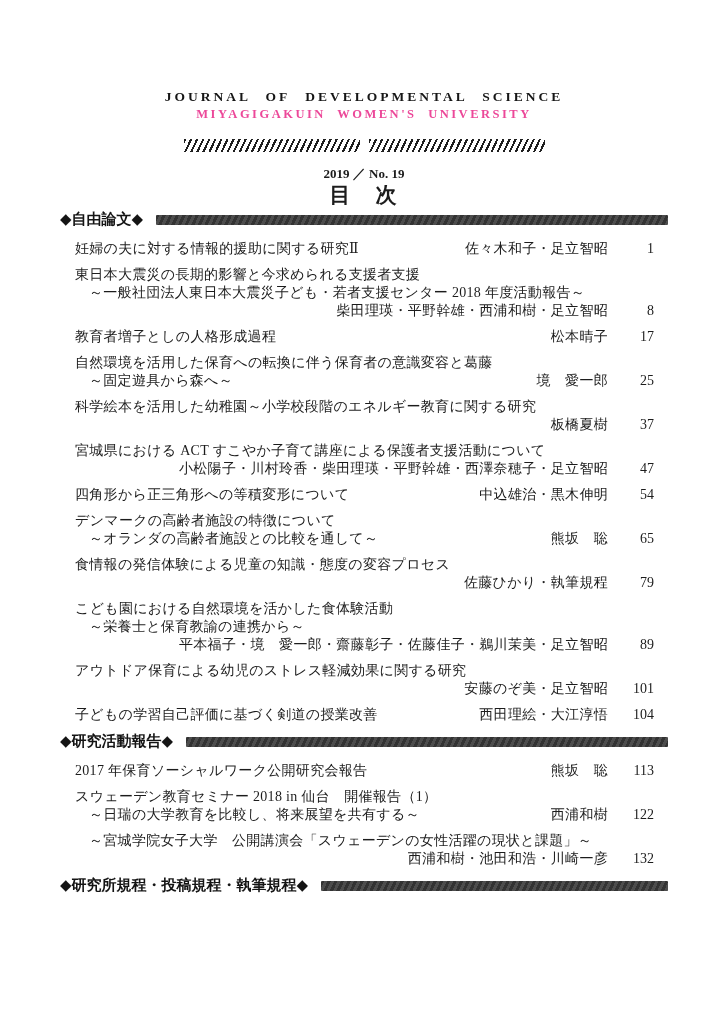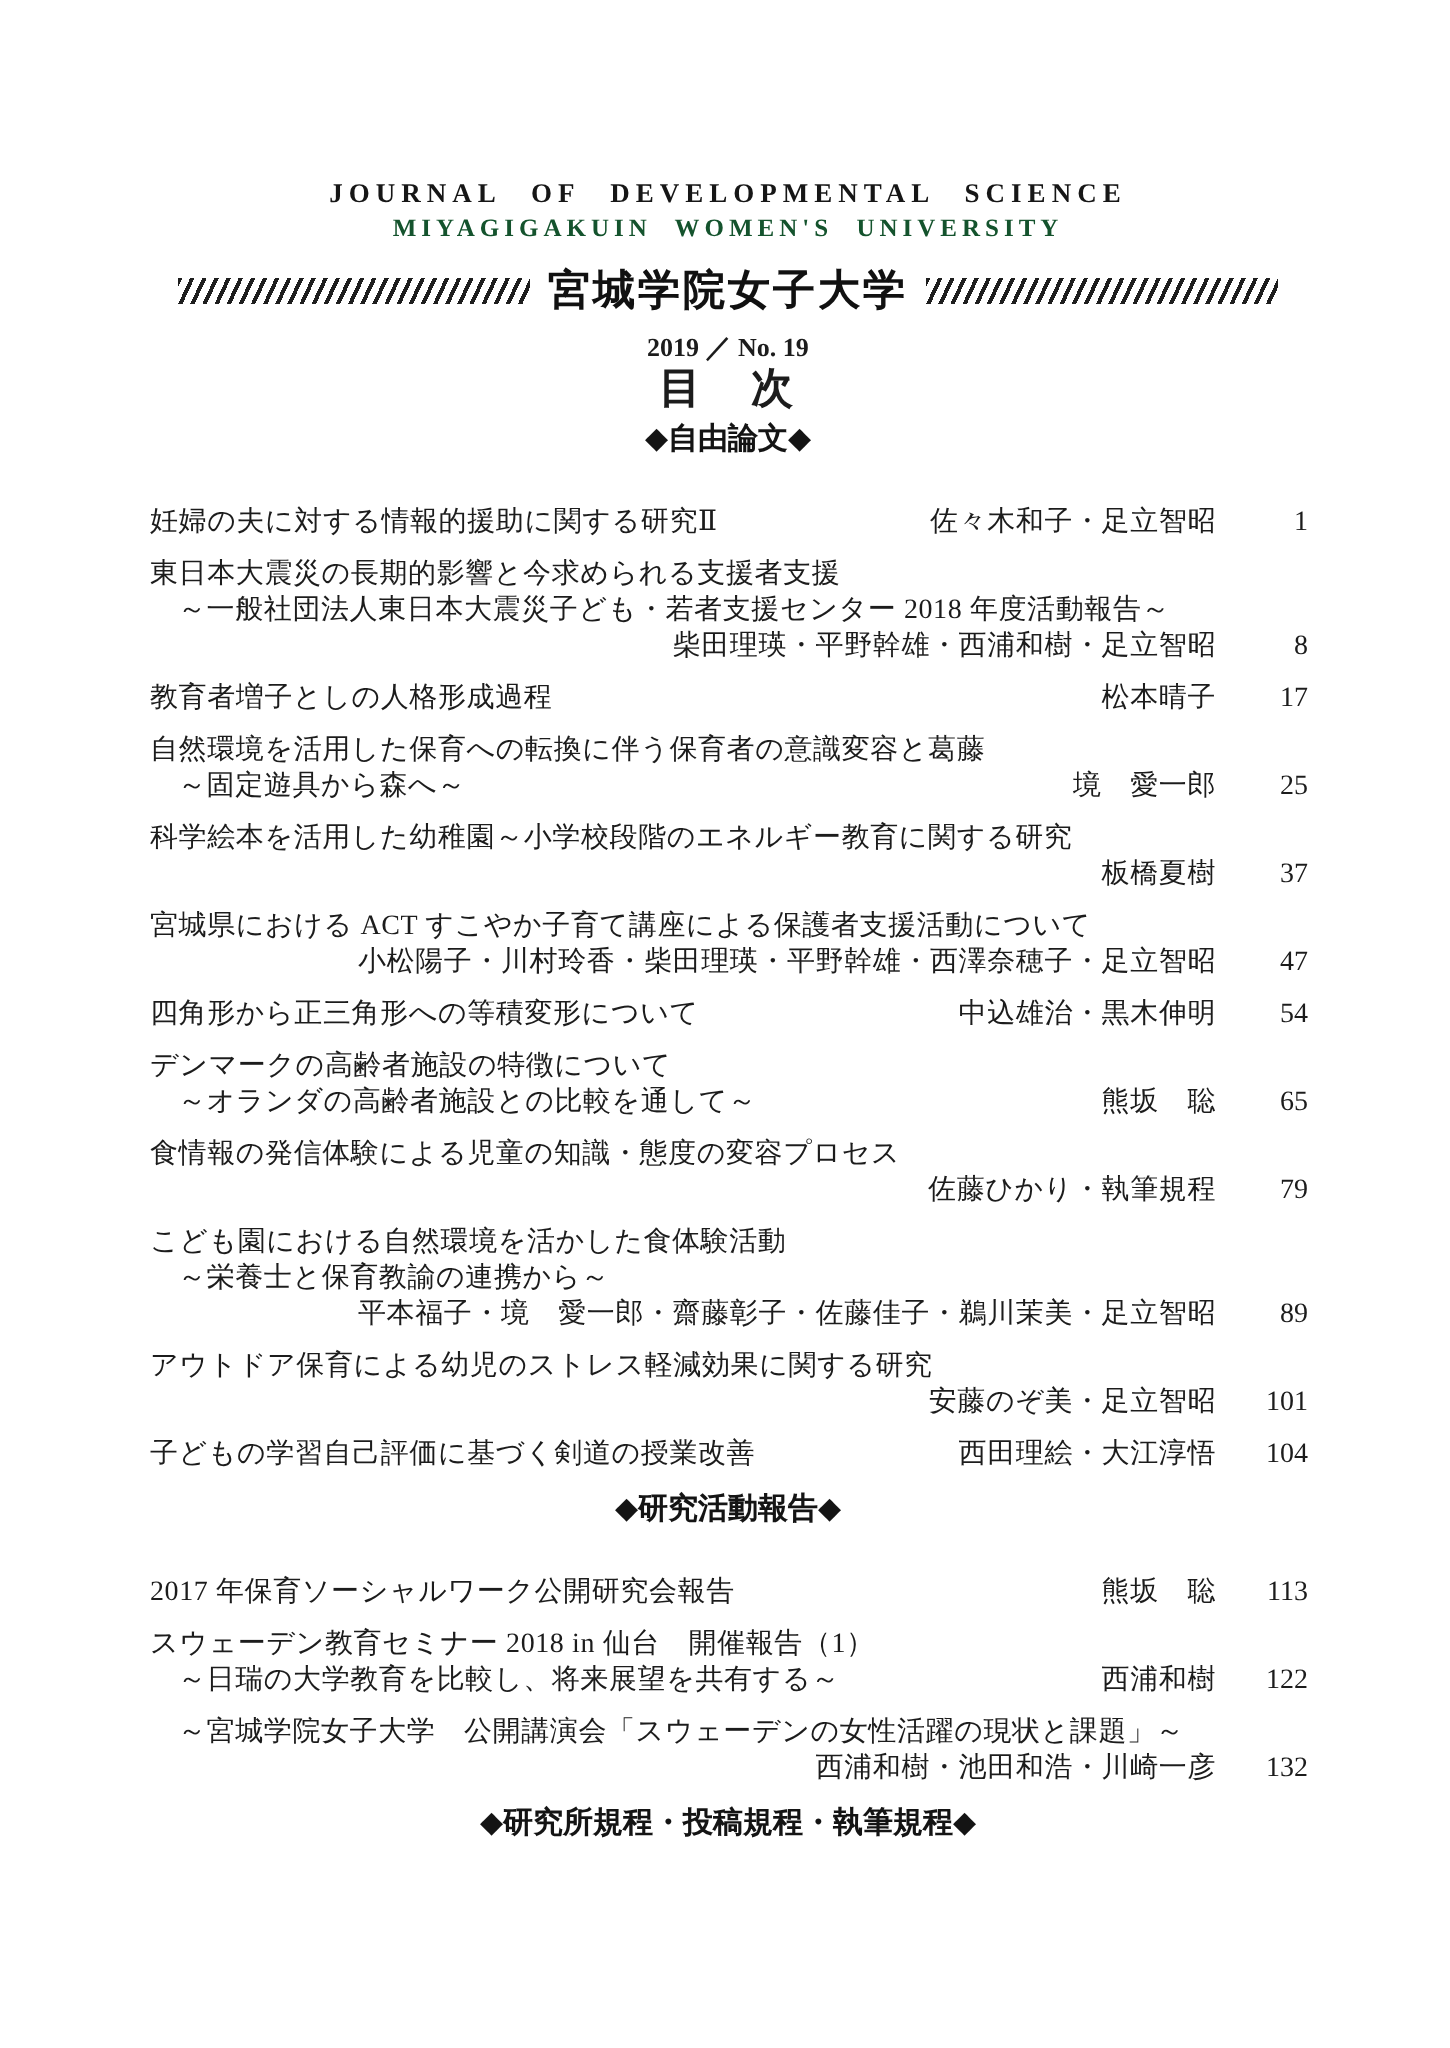--- a/index.html
+++ b/index.html
@@ -10,42 +10,42 @@
     font-family:"Liberation Serif","DejaVu Serif",serif;
     color:#1c1c1c; overflow:hidden;
   }
   
   .h-en1 {
     text-align:center; font-weight:bold; font-size:13.5px; line-height:17px;
     letter-spacing:3px; word-spacing:9px; color:#161616;
   }
   .h-en2 {
     text-align:center; font-weight:bold; font-size:12.5px; line-height:16px;
-    letter-spacing:2.5px; word-spacing:6px; margin-top:1px; color:#14532d;
+    letter-spacing:2.5px; word-spacing:6px; margin-top:1px; color:#ec4899;
   }
   .uni-row { display:flex; align-items:center; justify-content:center; gap:9px; margin-top:9px; height:28px; }
   .hatch {
     width:176px; height:13px;
     background:repeating-linear-gradient(115deg,#1e1e1e 0 2px,#ffffff 2px 5.5px);
   }
   .uni-name {
     font-family:"Liberation Sans","DejaVu Sans",sans-serif;
     font-weight:bold; font-size:21px; letter-spacing:1.5px; white-space:nowrap; color:#111;
   }
   .jp-title {
     text-align:center; font-family:"Liberation Sans","DejaVu Sans",sans-serif;
     font-weight:bold; font-size:21px; letter-spacing:2px; line-height:28px; color:#111;
   }
   .issue { text-align:center; font-weight:bold; font-size:13px; line-height:17px; margin-top:6px; }
   .toc-label {
     text-align:center; font-family:"Liberation Sans","DejaVu Sans",sans-serif;
     font-weight:bold; font-size:21px; line-height:20px; letter-spacing:2px; margin-top:3px;
   }
   
-  .sec-head { display:flex; align-items:center; gap:13px; margin:8px 0 11px 0;flex-direction:column; }
+  .sec-head { display:flex; align-items:center; gap:13px; margin:8px 0 11px 0; }
   .sec-head.first { margin-top:5px; }
   .sec-label {
     font-family:"Liberation Sans","DejaVu Sans",sans-serif;
     font-weight:bold; font-size:15px; white-space:nowrap; color:#141414;
   }
   .sec-bar {
     flex:1; height:10px; border-radius:1px;
     background:repeating-linear-gradient(115deg,#333333 0 3px,#4d4d4d 3px 6px);
   }
   .entries { margin:0 14px 0 15px; font-size:14px; }
@@ -59,21 +59,20 @@
 </head>
 <body>
 
 <div class="page">
 
   <div class="h-en1">JOURNAL OF DEVELOPMENTAL SCIENCE</div>
   <div class="h-en2">MIYAGIGAKUIN WOMEN'S UNIVERSITY</div>
 
   <div class="uni-row">
     <span class="hatch"></span>
-    <span class="uni-name">宮城学院女子大学</span>
     <span class="hatch"></span>
   </div>
 
   <div class="issue">2019 ／ No. 19</div>
   <div class="toc-label">目　次</div>
 
   <div class="sec-head first">
     <span class="sec-label">◆自由論文◆</span>
     <span class="sec-bar"></span>
   </div>

